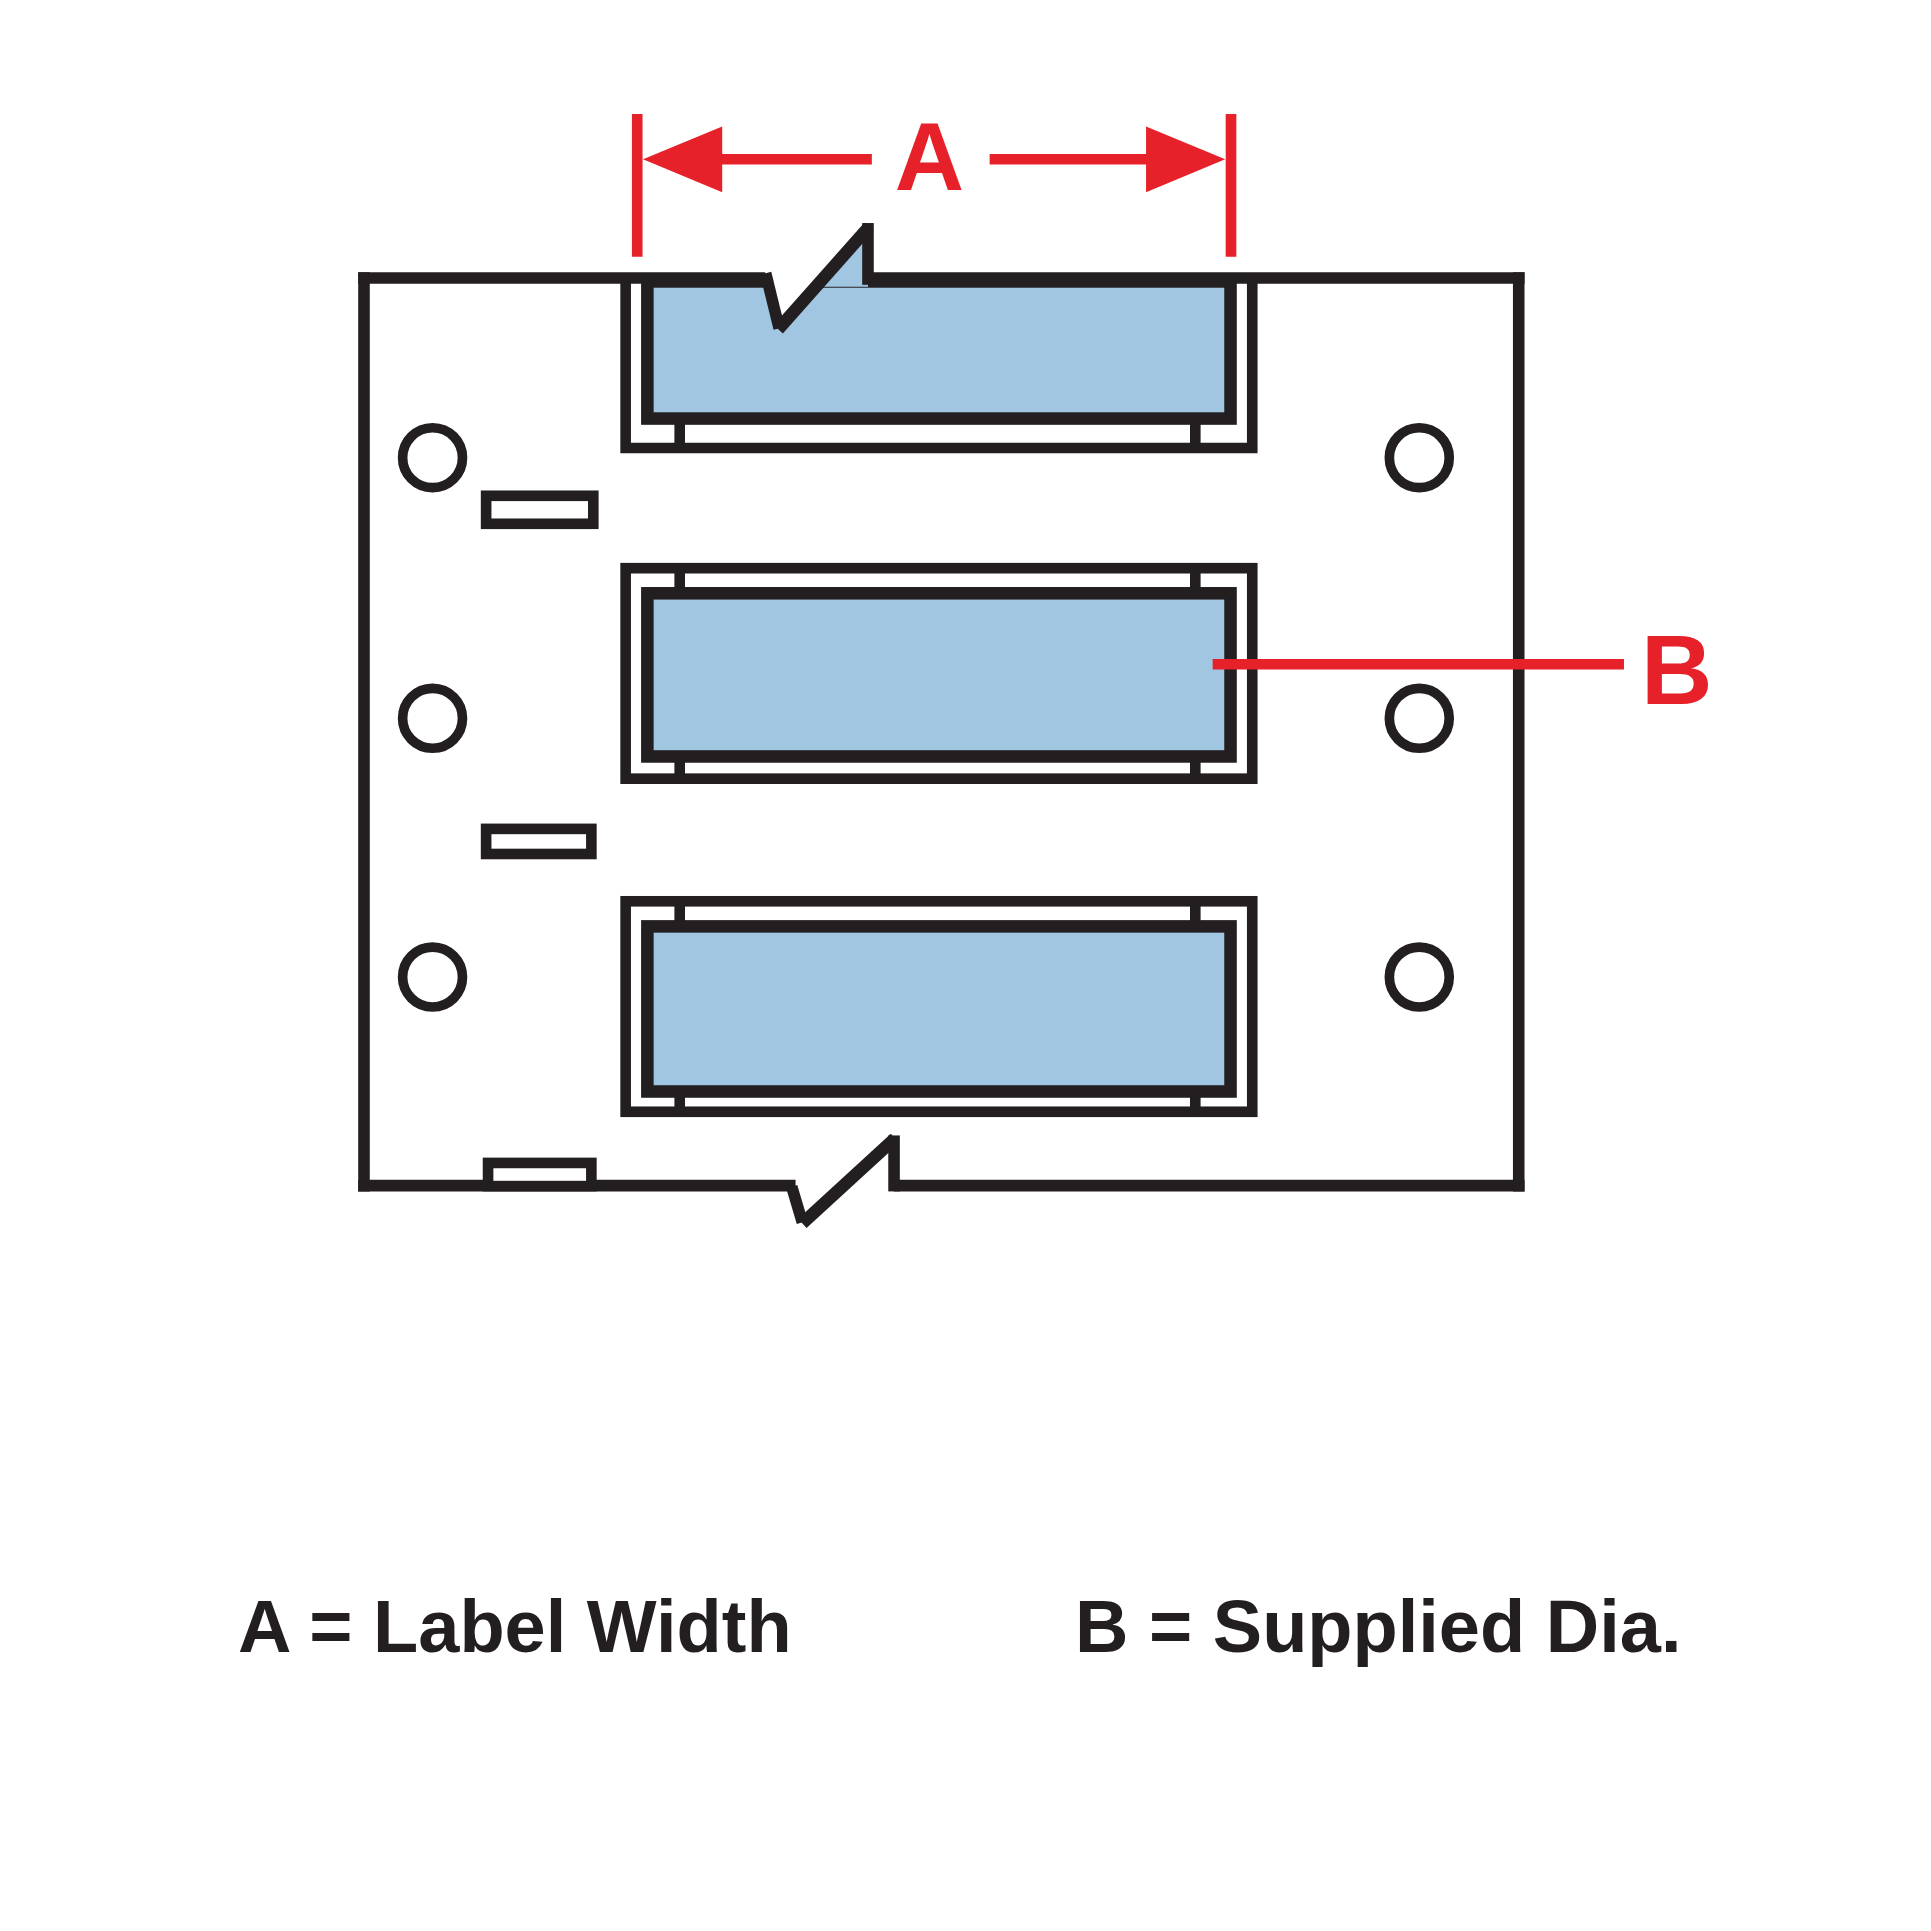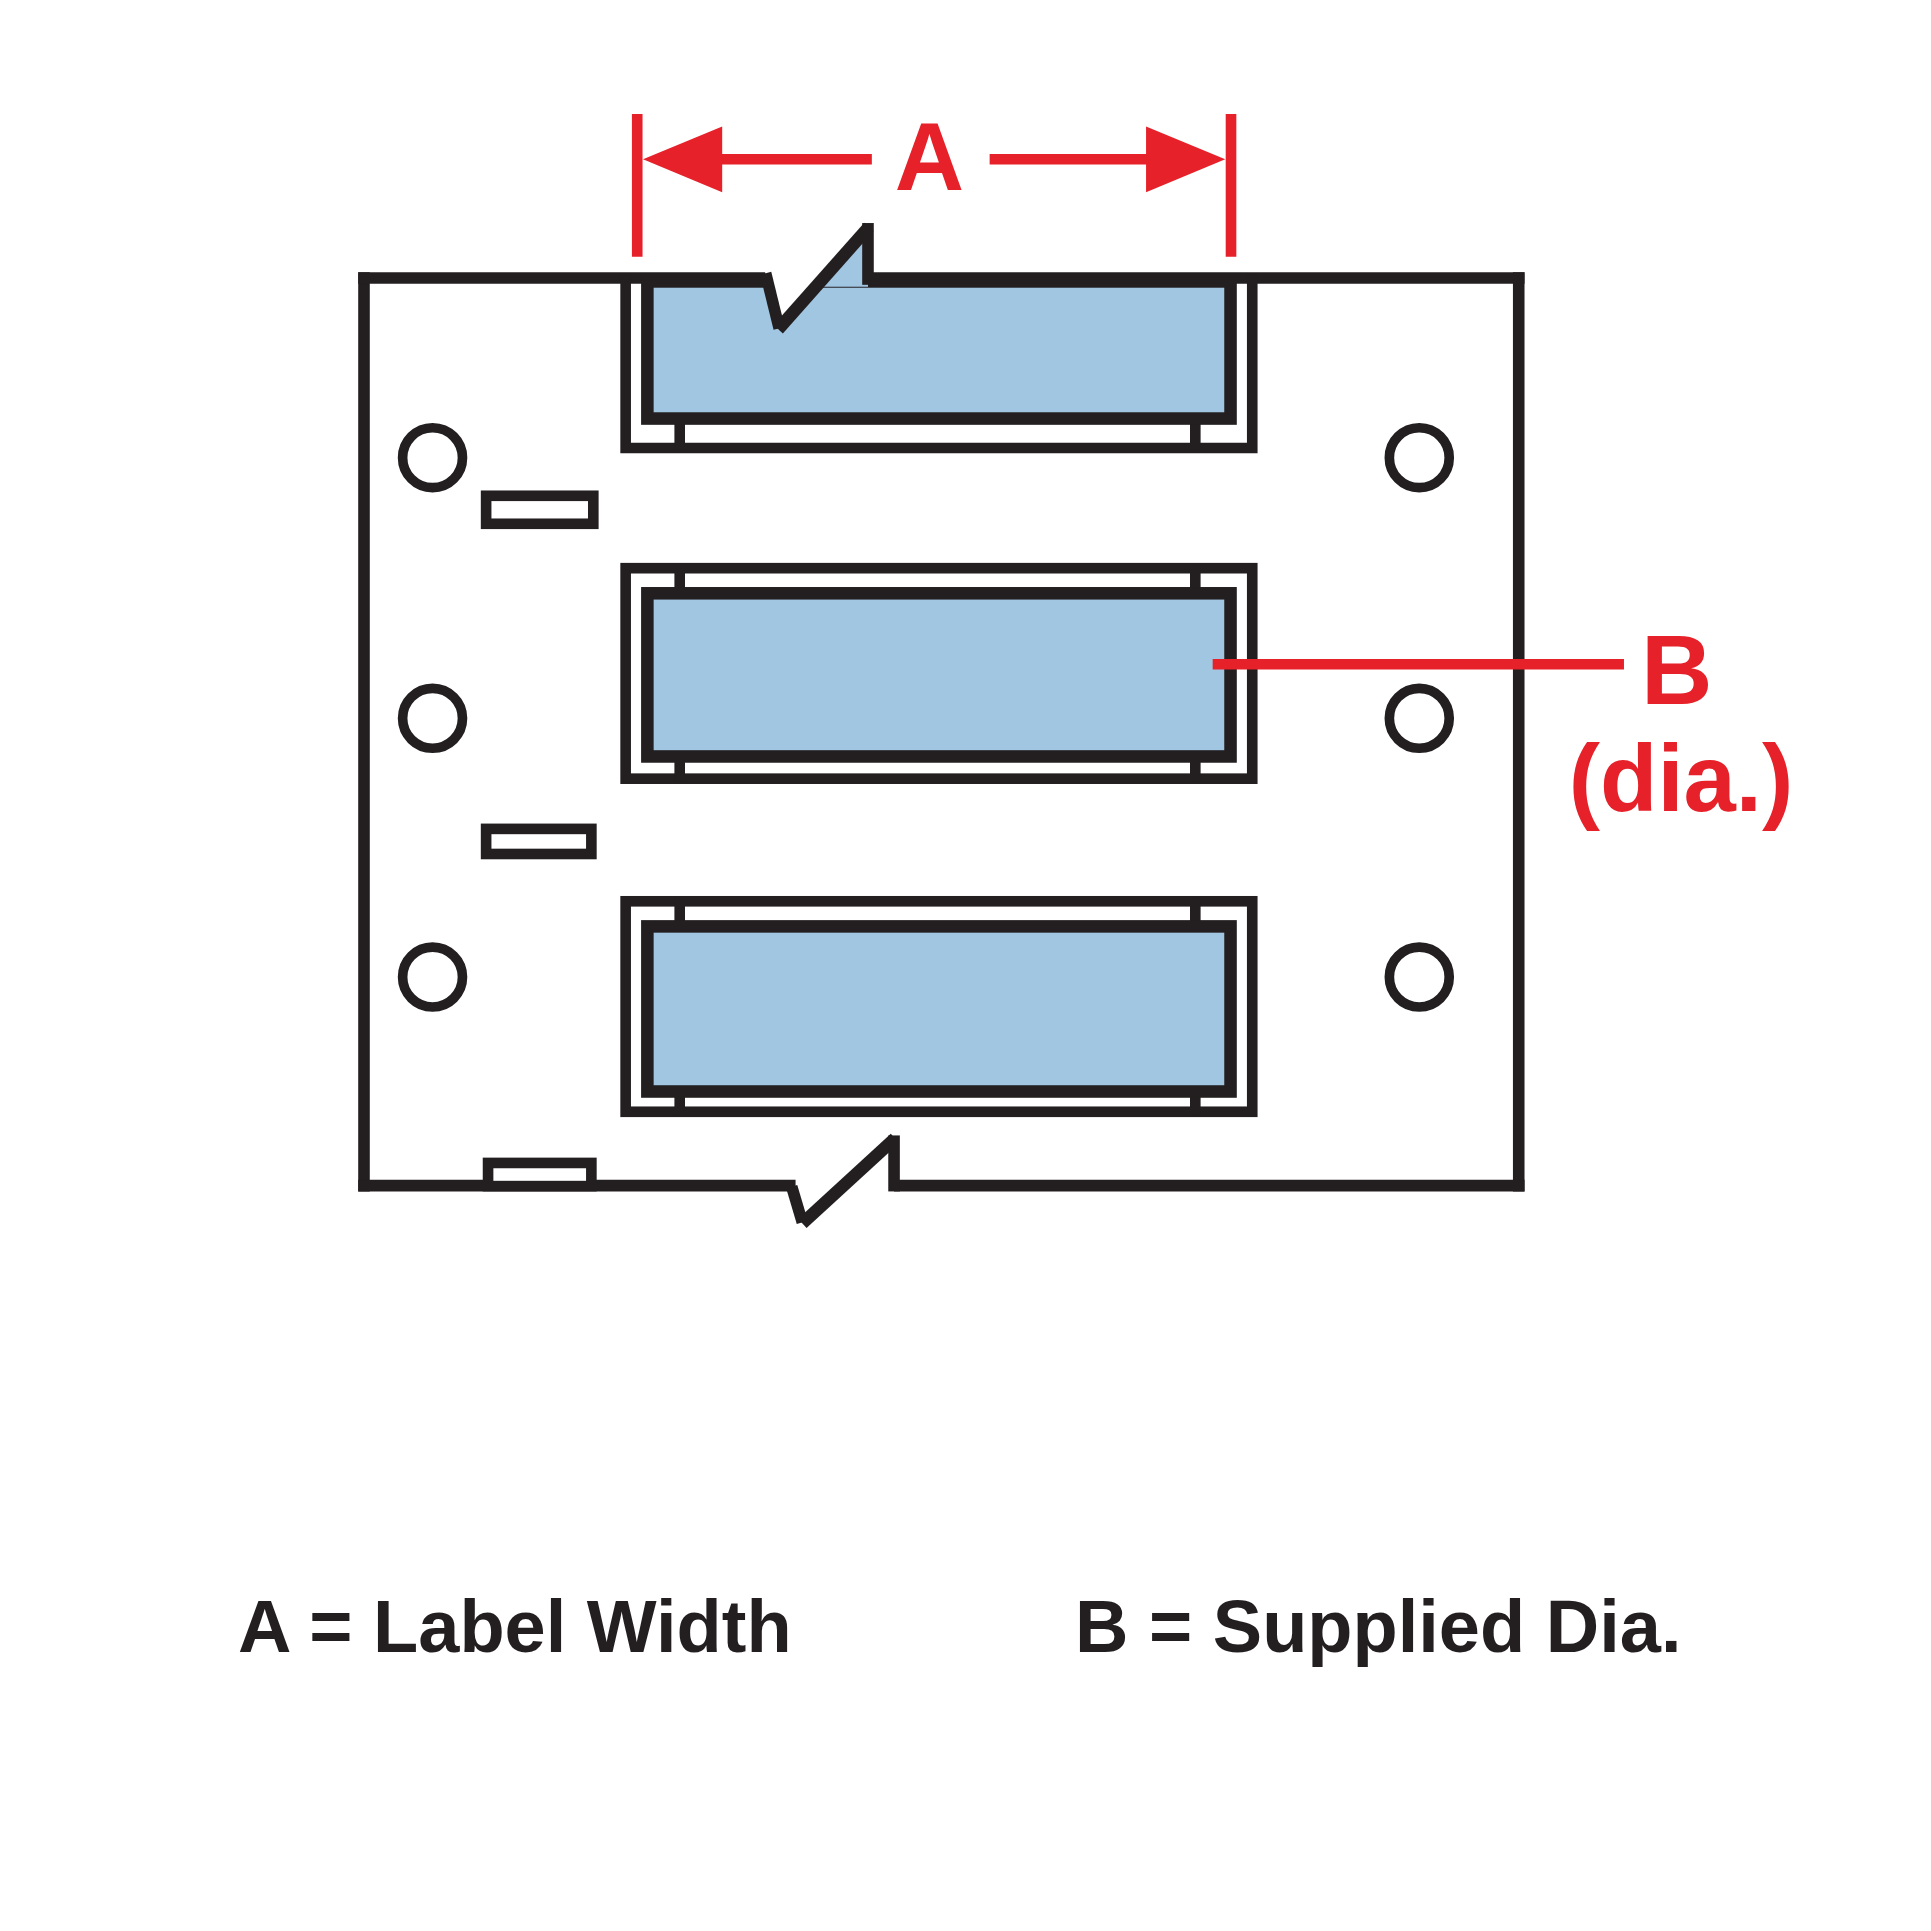--- a/index.html
+++ b/index.html
@@ -115,19 +115,18 @@
       <polygon points="1269,165 1187,131 1187,199" style="fill:var(--red);stroke:none;"></polygon>
     </g>
 
     <line x1="1256" y1="688" x2="1682" y2="688" stroke-width="11" style="stroke:var(--red);"></line>
   </svg>
 
   <div id="label-a" class="overlay-label">A</div>
 
   <div id="label-b" class="overlay-label">B</div>
 
-  <div id="label-dia" class="overlay-label">(dia.)</div>
 
   <div id="caption-a" class="overlay-caption">A = Label Width</div>
 
   <div id="caption-b" class="overlay-caption">B = Supplied Dia.</div>
 </div>
 
 
 </body></html>

